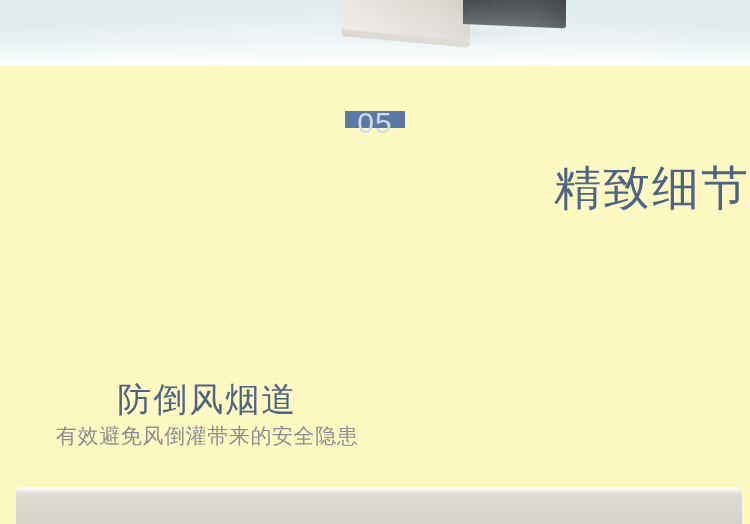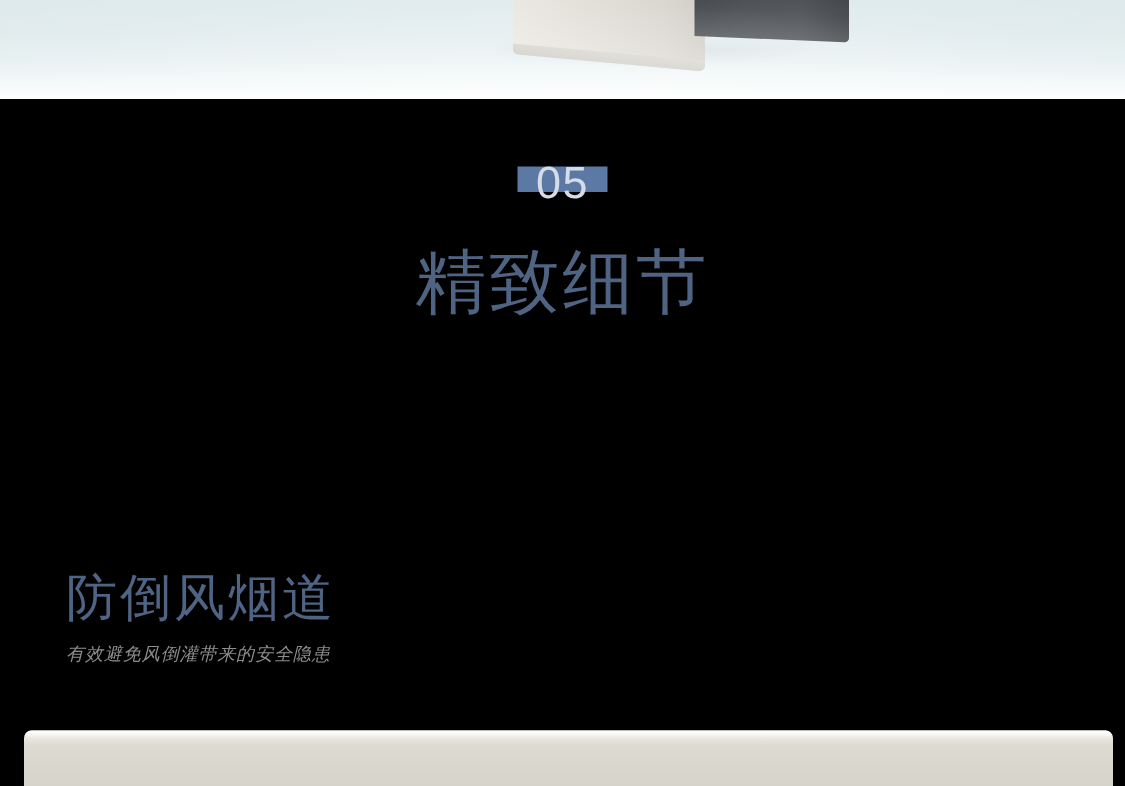--- a/index.html
+++ b/index.html
@@ -10,21 +10,21 @@
     height:524px;
     background:#ffffff;
     font-family:"Liberation Sans", sans-serif;
     overflow:hidden;
   }
 
   .page {
     position:relative;
     width:750px;
     height:524px;
-    background:#000000;
+    background:#fef9c3;
   }
 
   
   .hero-band {
     position:absolute;
     left:0; top:0;
     width:750px;
     height:66px;
     overflow:hidden;
     background:linear-gradient(180deg,
@@ -118,44 +118,43 @@
     position:absolute;
     left:0; top:160px;
     width:750px;
     text-align:center;
     color:#4f6383;
     font-size:47px;
     line-height:56px;
     font-weight:400;
     letter-spacing:2px;
   }
-  .headline-line { display:block; white-space:nowrap; }
+  .headline-line { display:block; white-space:nowrap;text-align:right; }
 
   
   .feature {
     position:absolute;
-    left:44px; top:379px;
+    left:56px; top:379px;text-align:center;
   }
   .feature-title {
     color:#4f6383;
     font-size:34px;
     line-height:40px;
     font-weight:400;
     letter-spacing:2px;
     white-space:nowrap;
   }
   .feature-desc {
     margin-top:7px;
     color:#8d8d8d;
-    font-size:12px;
+    font-size:21px;
     line-height:20px;
     font-weight:400;
     letter-spacing:.6px;
     white-space:nowrap;
-    font-style:italic;
   }
 
   
   .surface-bar {
     position:absolute;
     left:16px; top:487px;
     width:726px; height:37px;
     background:linear-gradient(180deg,
         #faf9f6 0%,
         #eceae4 11%,

